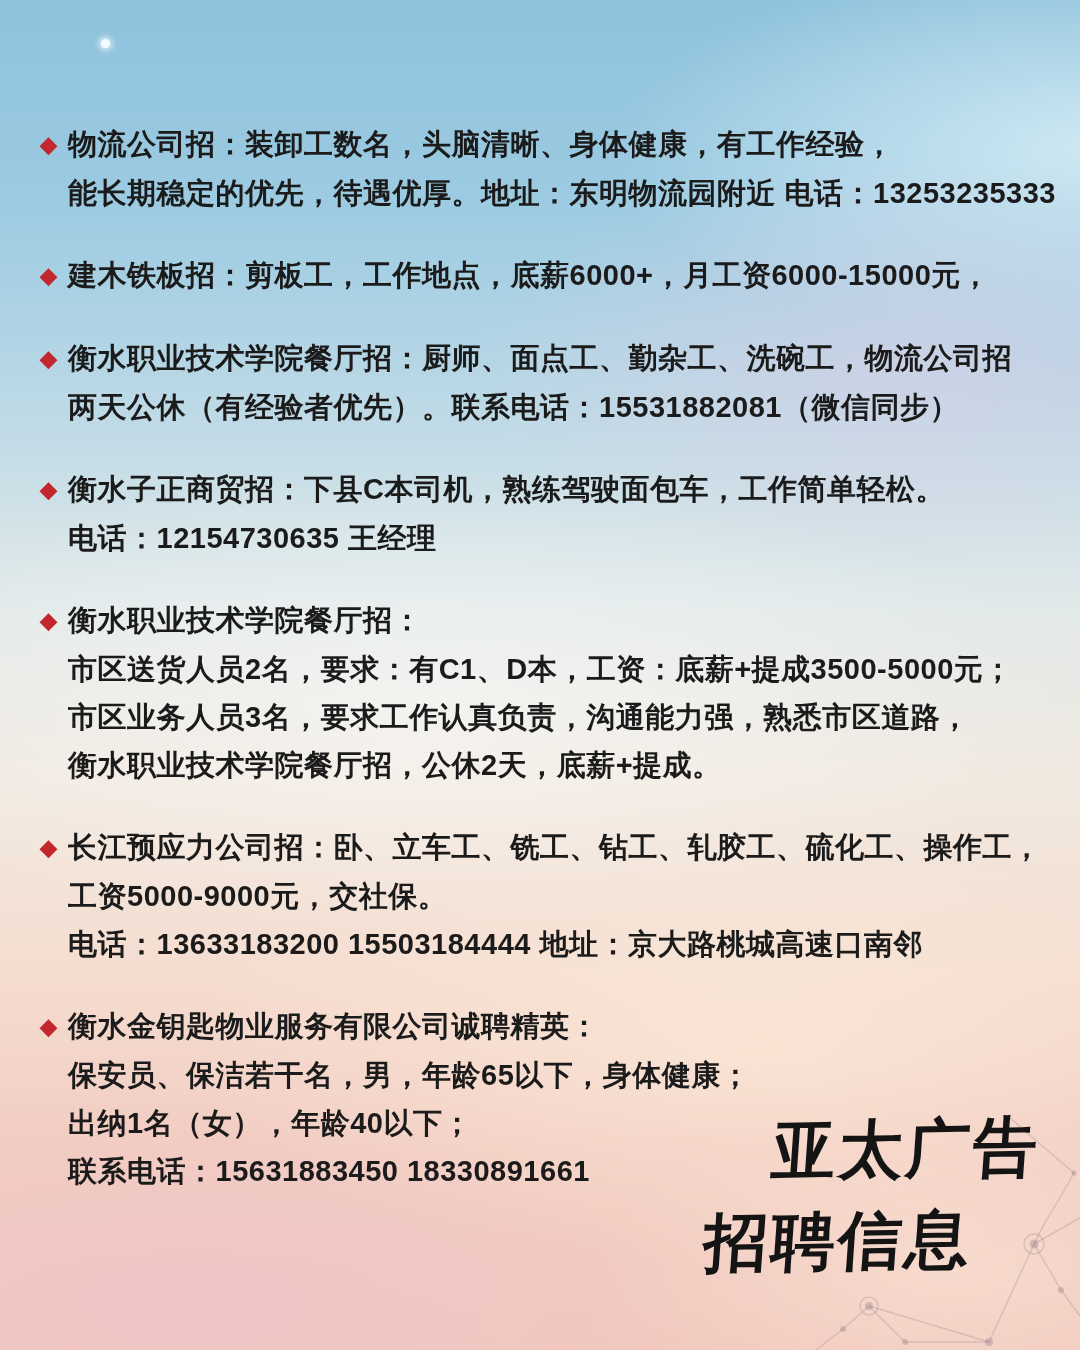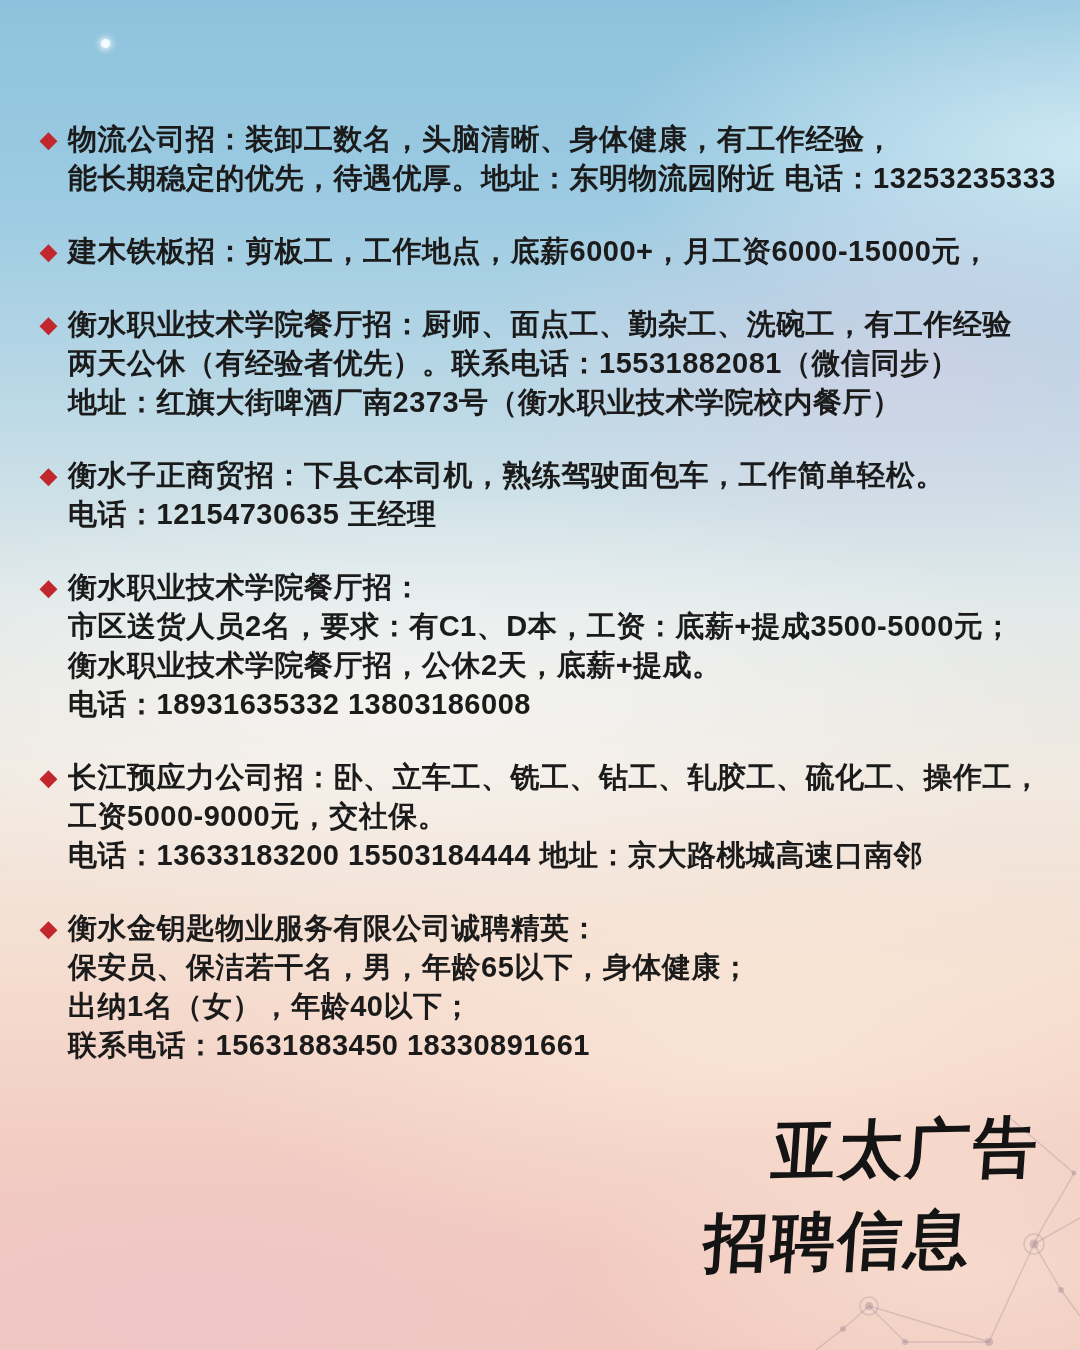--- a/index.html
+++ b/index.html
@@ -44,21 +44,21 @@
 
   .content {
     position: absolute;
     left: 40px; top: 120px; right: 10px;
   }
 
   .job { margin-bottom: 34px; }
 
   .line {
     font-size: 29px;
-    line-height: 39px;
+    line-height: 48px;
     font-weight: 700;
     color: #1b1b1b;
     letter-spacing: 0.5px;
     padding-left: 28px;
     white-space: nowrap;
   }
   .line.first { padding-left: 0; }
 
   .bullet {
     display: inline-block;
@@ -123,35 +123,34 @@
       <div class="line first"><span class="bullet">◆</span><span>物流公司招：装卸工数名，头脑清晰、身体健康，有工作经验，</span></div>
       <div class="line">能长期稳定的优先，待遇优厚。地址：东明物流园附近 电话：13253235333</div>
     </div>
 
 
     <div class="job">
       <div class="line first"><span class="bullet">◆</span><span>建木铁板招：剪板工，工作地点，底薪6000+，月工资6000-15000元，</span></div>
     </div>
 
     <div class="job">
-      <div class="line first"><span class="bullet">◆</span><span>衡水职业技术学院餐厅招：厨师、面点工、勤杂工、洗碗工，有工作经验</span></div>
+      <div class="line first"><span class="bullet">◆</span><span>衡水职业技术学院餐厅招：厨师、面点工、勤杂工、洗碗工，物流公司招</span></div>
       <div class="line">两天公休（有经验者优先）。联系电话：15531882081（微信同步）</div>
-      <div class="line">地址：红旗大街啤酒厂南2373号（衡水职业技术学院校内餐厅）</div>
     </div>
 
     <div class="job">
       <div class="line first"><span class="bullet">◆</span><span>衡水子正商贸招：下县C本司机，熟练驾驶面包车，工作简单轻松。</span></div>
       <div class="line">电话：12154730635 王经理</div>
     </div>
 
     <div class="job">
       <div class="line first"><span class="bullet">◆</span><span>衡水职业技术学院餐厅招：</span></div>
       <div class="line">市区送货人员2名，要求：有C1、D本，工资：底薪+提成3500-5000元；</div>
+      <div class="line">市区业务人员3名，要求工作认真负责，沟通能力强，熟悉市区道路，</div>
       <div class="line">衡水职业技术学院餐厅招，公休2天，底薪+提成。</div>
-      <div class="line">电话：18931635332  13803186008</div>
     </div>
 
     <div class="job">
       <div class="line first"><span class="bullet">◆</span><span>长江预应力公司招：卧、立车工、铣工、钻工、轧胶工、硫化工、操作工，</span></div>
       <div class="line">工资5000-9000元，交社保。</div>
       <div class="line">电话：13633183200  15503184444  地址：京大路桃城高速口南邻</div>
     </div>
 
     <div class="job">
       <div class="line first"><span class="bullet">◆</span><span>衡水金钥匙物业服务有限公司诚聘精英：</span></div>

